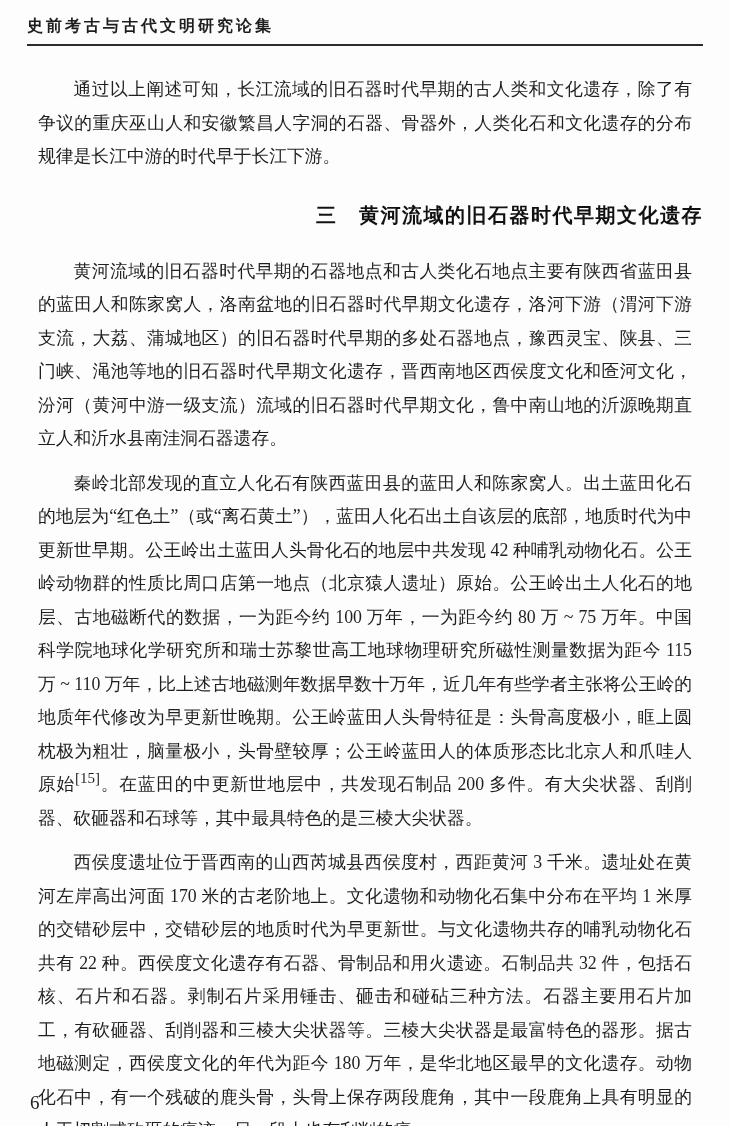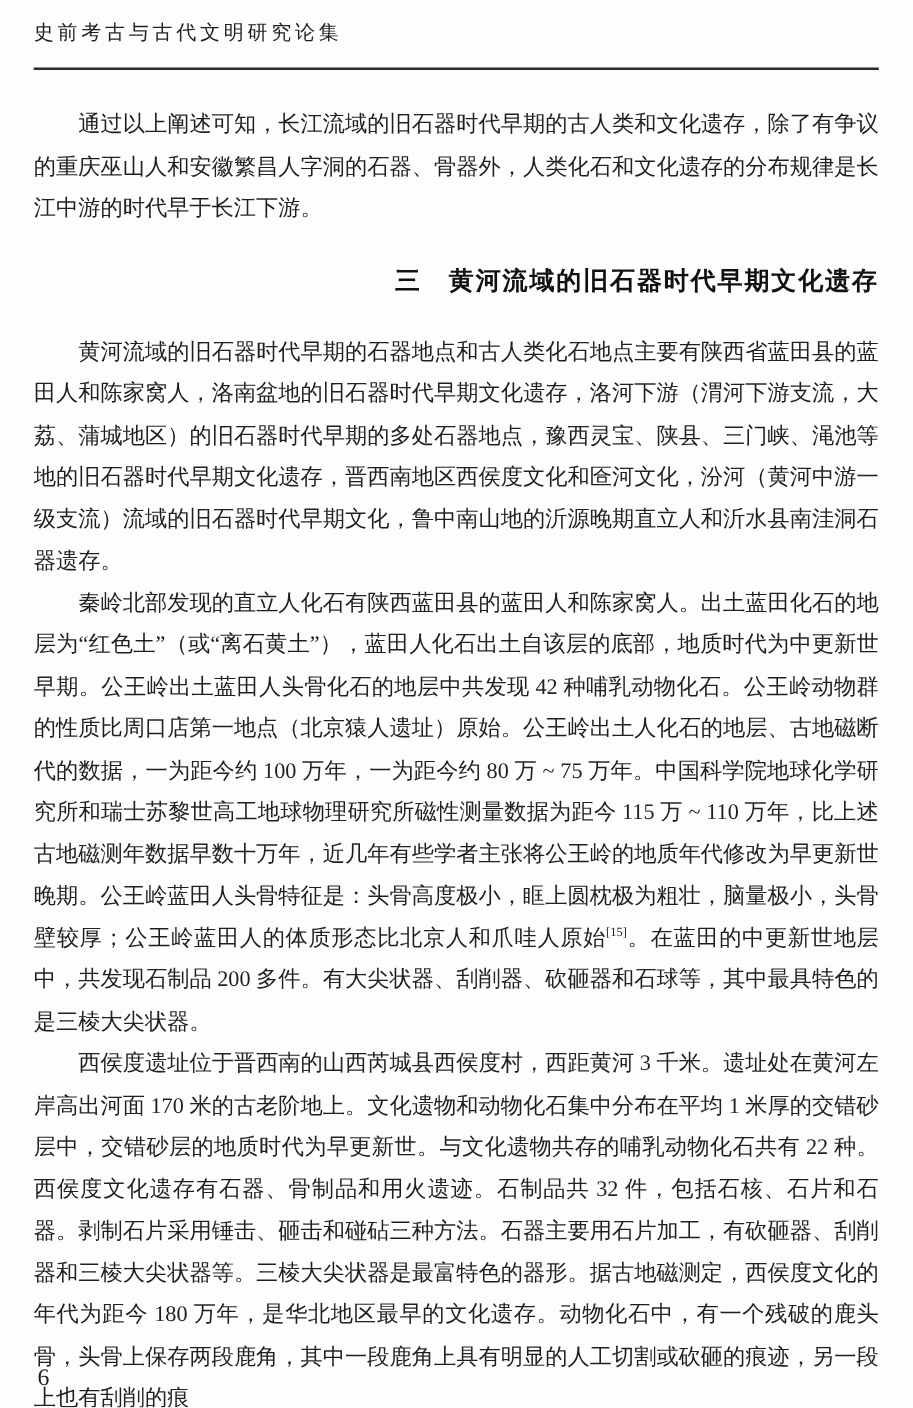--- a/index.html
+++ b/index.html
@@ -12,50 +12,50 @@
   .page {
     box-sizing: border-box;
     position: relative;
     width: 730px; height: 1126px;
     padding: 16px 27px 0 27px;
     overflow: hidden;
     background: #fdfdfd;
   }
   .running-head {
     font-size: 16px;
-    font-weight: normal;
+    font-weight: bold;
     letter-spacing: 3px;
     color: #1e1e1e;
-    padding-bottom: 17px;
+    padding-bottom: 7px;
     border-bottom: 2.5px solid #2b2b2b;
   }
   .body-text {
     margin-top: 27px;
     font-size: 17.8px;
     line-height: 33.5px;
     text-align: justify;
     color: #1f1f1f;
   }
   .para {
-    margin: 0;
+    margin: 11px;
     text-indent: 2em;
   }
   .section-heading {
     font-family: "Liberation Sans", "DejaVu Sans", sans-serif;
     font-size: 20px;
     font-weight: bold;
     letter-spacing: 1.5px;
     text-align: right;
     text-indent: 0;
     color: #111111;
     margin: 24px 0 23px 0;
     line-height: 34px;
   }
   sup.fnref {
-    font-size: 10px;
+    font-size: 15px;
     line-height: 0;
     vertical-align: super;
     letter-spacing: 0;
   }
   .page-number {
     position: absolute;
     left: 30px;
     bottom: 12px;
     font-size: 19px;
     color: #1f1f1f;

